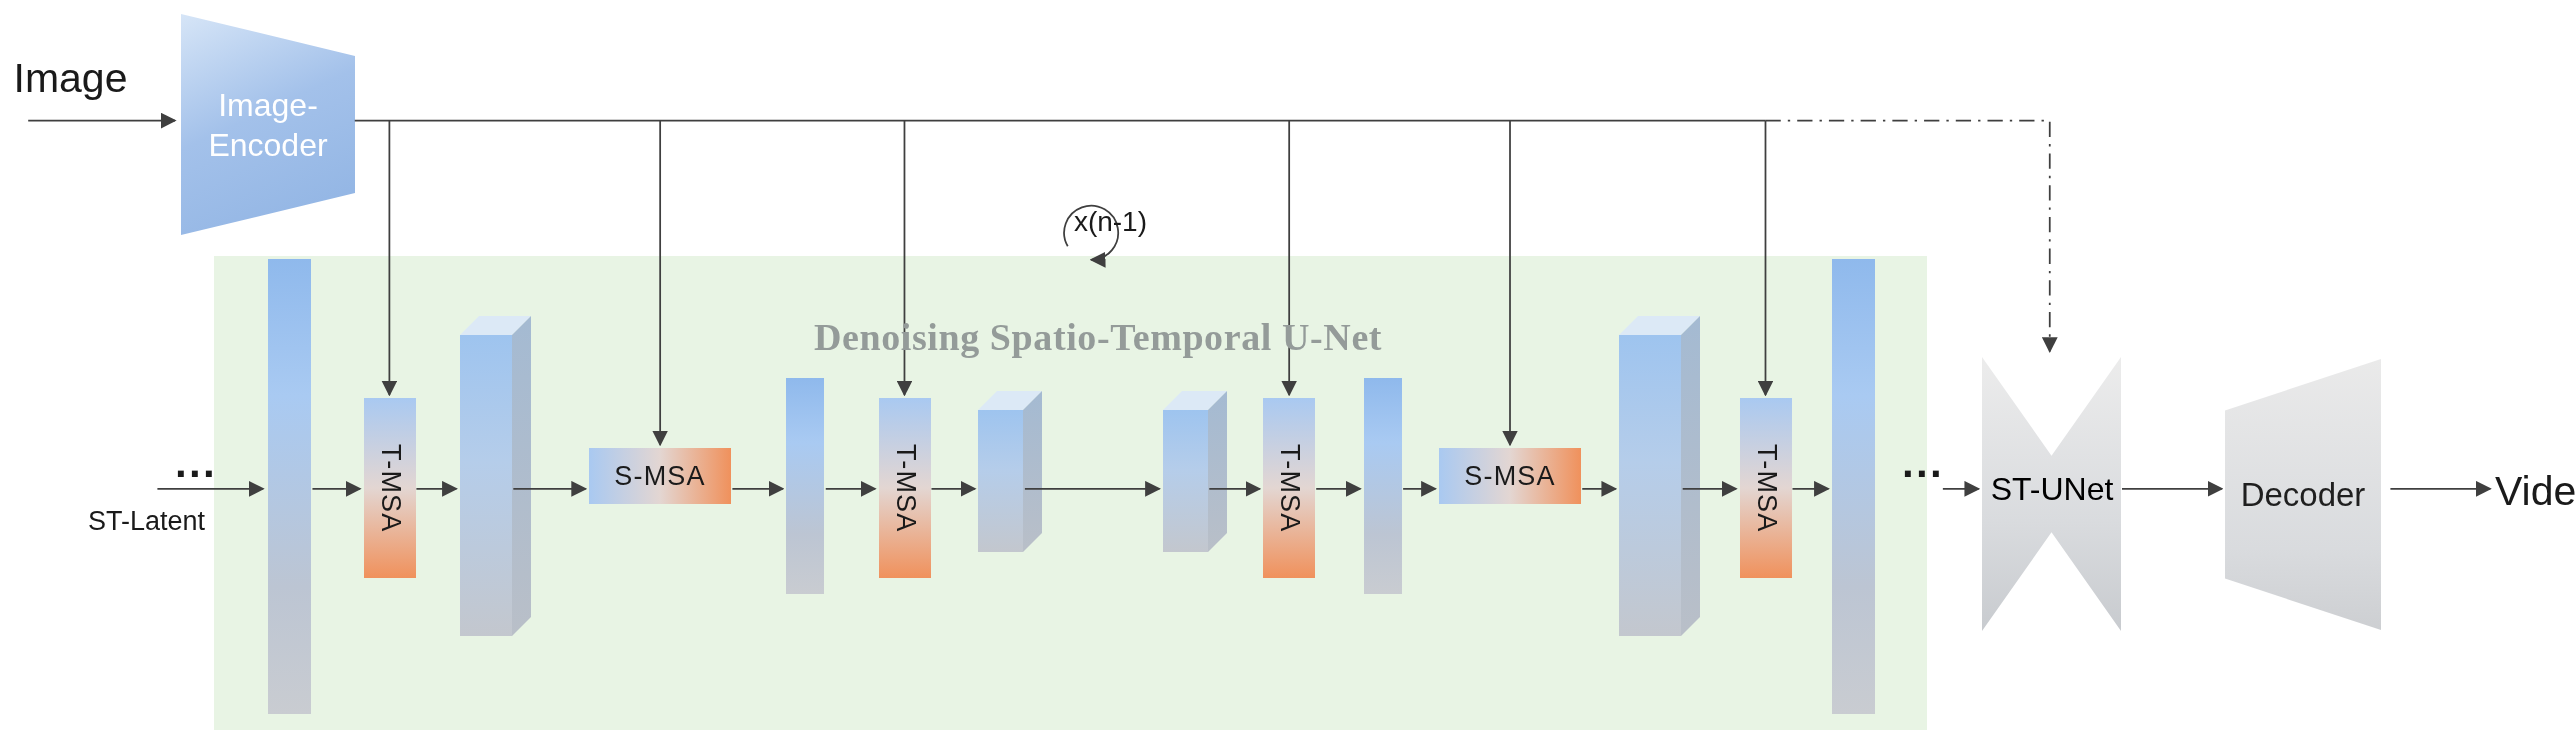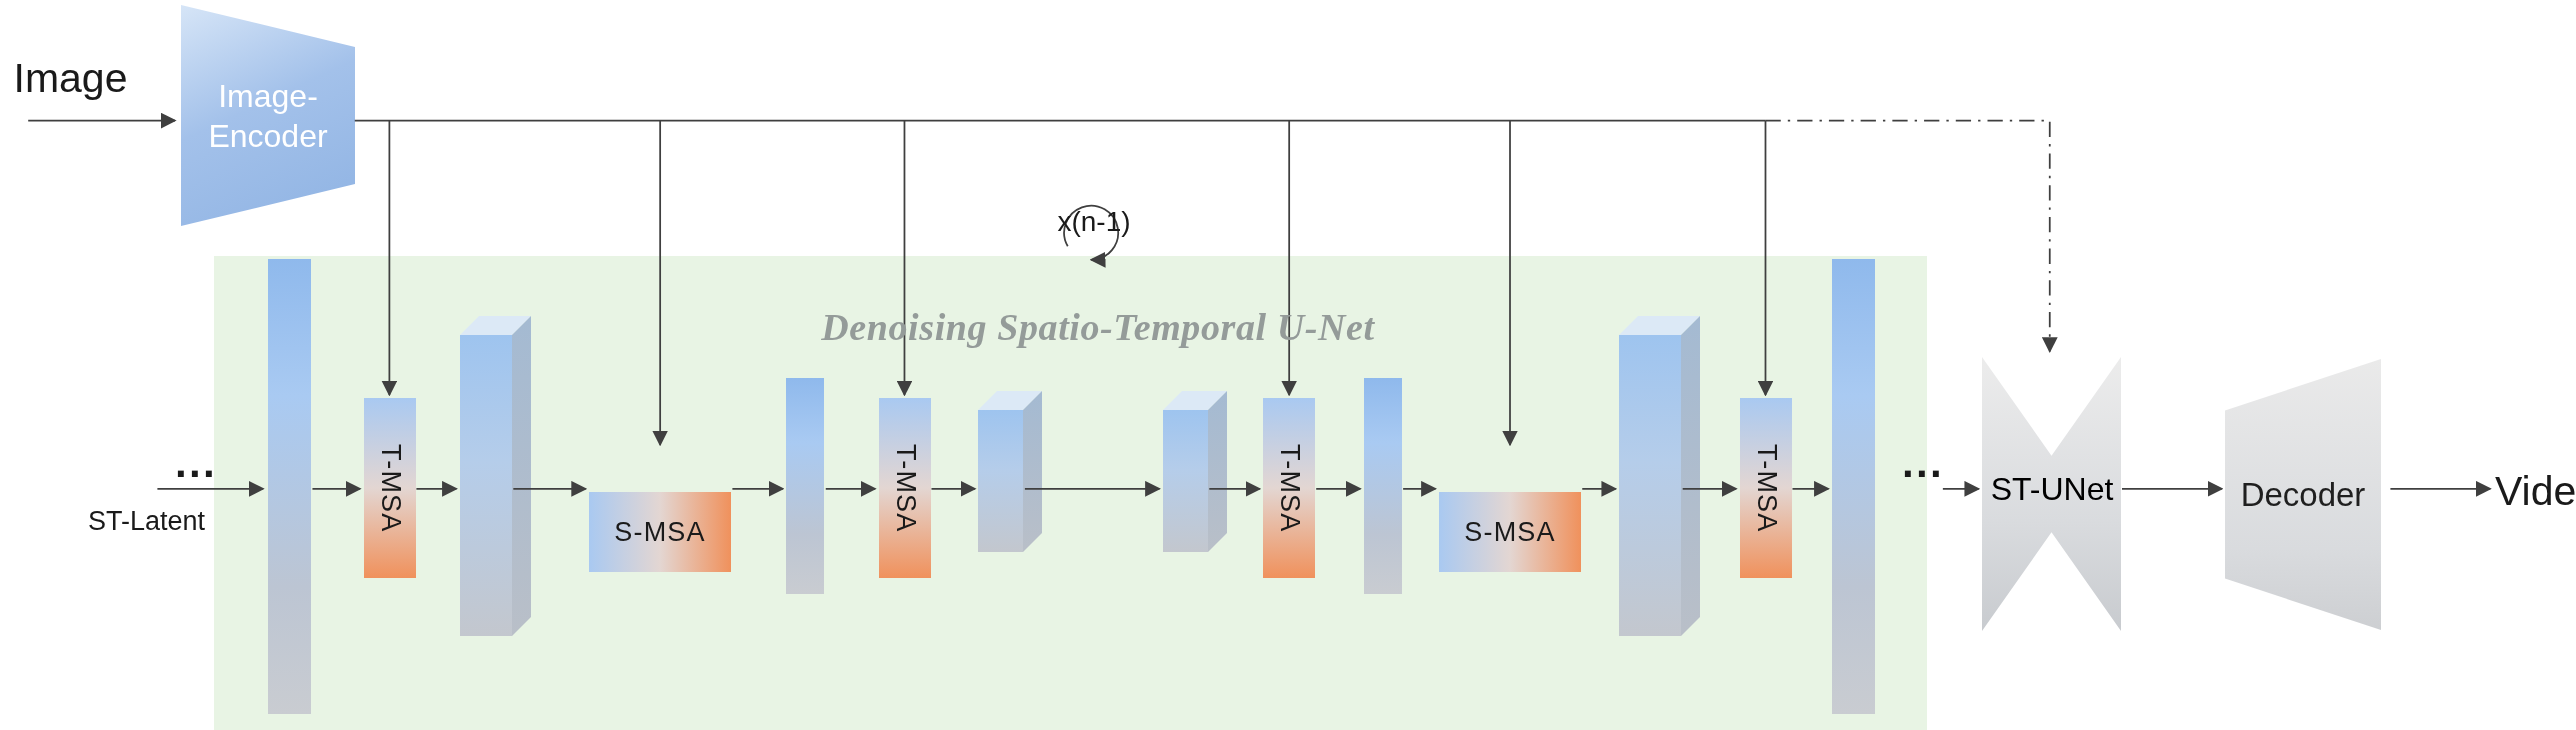--- a/index.html
+++ b/index.html
@@ -20,31 +20,31 @@
   .shape { position: absolute; z-index: 2; }
   .arrow-layer { position: absolute; left: 0; top: 0; z-index: 4; pointer-events: none; }
   .lbl { position: absolute; z-index: 5; color: #1a1a1a; }
 
   
   .unet-panel {
     left: 214px; top: 256px; width: 1713px; height: 475px;
     background: var(--panel-green, #e8f4e4);
   }
   .unet-title {
-    left: 778px; top: 305px; width: 640px;
+    left: 778px; top: 315px; width: 640px;
     text-align: center;
     font-family: "Liberation Serif", serif;
-    font-style: italic; font-weight: bold;
+    font-weight: bold;
     font-size: 38px; letter-spacing: 0.6px;
     color: var(--title-gray, #949b99);
   }
 
   
   .encoder {
-    left: 181px; top: 5px; width: 174px; height: 221px;
+    left: 181px; top: 14px; width: 174px; height: 221px;
     background: linear-gradient(155deg, #d6e5f7 0%, #a3c1ea 45%, var(--encoder-blue, #8fb3e3) 100%);
     clip-path: polygon(0 0, 100% 19%, 100% 81%, 0 100%);
     display: flex; flex-direction: column; align-items: center; justify-content: center;
   }
   .encoder .enc-line { color: #ffffff; font-size: 32px; line-height: 1.25; text-align: center; }
 
   
   .bar {
     background: linear-gradient(180deg, var(--bar-blue, #8fb9ec) 0%, #a9caf2 30%, #bcc5d3 72%, var(--bar-gray, #c9ccd1) 100%);
   }
@@ -59,23 +59,23 @@
     background: linear-gradient(180deg, var(--msa-blue, #a9c9f1) 0%, #e3d6d2 50%, var(--msa-orange, #f0915c) 100%);
     display: flex; align-items: center; justify-content: center;
   }
   .tmsa span { writing-mode: vertical-rl; font-size: 27px; color: #1a1a1a; letter-spacing: 1.2px; }
   .tmsa-1 { left: 364px; }
   .tmsa-2 { left: 879px; }
   .tmsa-3 { left: 1263px; }
   .tmsa-4 { left: 1740px; }
 
   .smsa {
-    width: 142px; height: 80px; top: 448px;
+    width: 142px; height: 56px; top: 448px;
     background: linear-gradient(90deg, var(--msa-blue, #a9c9f1) 0%, #e3d6d2 50%, var(--msa-orange, #f0915c) 100%);
-    display: flex; align-items: center; justify-content: center; margin-top: 44px;
+    display: flex; align-items: center; justify-content: center;
   }
   .smsa span { font-size: 27px; color: #1a1a1a; letter-spacing: 1.2px; }
   .smsa-1 { left: 589px; }
   .smsa-2 { left: 1439px; }
 
   
   .box3d { position: absolute; z-index: 2; }
   .box3d .face-top {
     position: absolute; left: 0; top: 0; width: 100%; height: 19px;
     background: #dce9f6;
@@ -111,21 +111,21 @@
     background: linear-gradient(180deg, #eaeaea 0%, var(--shape-gray, #d9dbde) 70%, #cdcfd2 100%);
     clip-path: polygon(0 19%, 100% 0, 100% 100%, 0 81%);
     display: flex; align-items: center; justify-content: center;
   }
   .decoder span { font-size: 33px; color: #1f1f1f; }
 
   
   .image-label   { left: 13.5px;   top: 55px;  font-size: 41px; }
   .latent-dots   { left: 175px;  top: 450px; font-size: 42px; font-weight: bold; }
   .latent-label  { left: 88px;  top: 506px; font-size: 27px; }
-  .repeat-label  { left: 1041px; top: 206px; width: 106px; text-align: center; font-size: 28px; }
+  .repeat-label  { left: 1041px; top: 206px; width: 106px; text-align: right; font-size: 28px; }
   .right-dots    { left: 1902px; top: 450px; font-size: 42px; font-weight: bold; }
   .video-label   { left: 2495px; top: 468px; font-size: 41px; }
 </style>
 </head>
 <body>
 
 <div class="canvas">
 
   <div class="panel unet-panel"></div>
 

